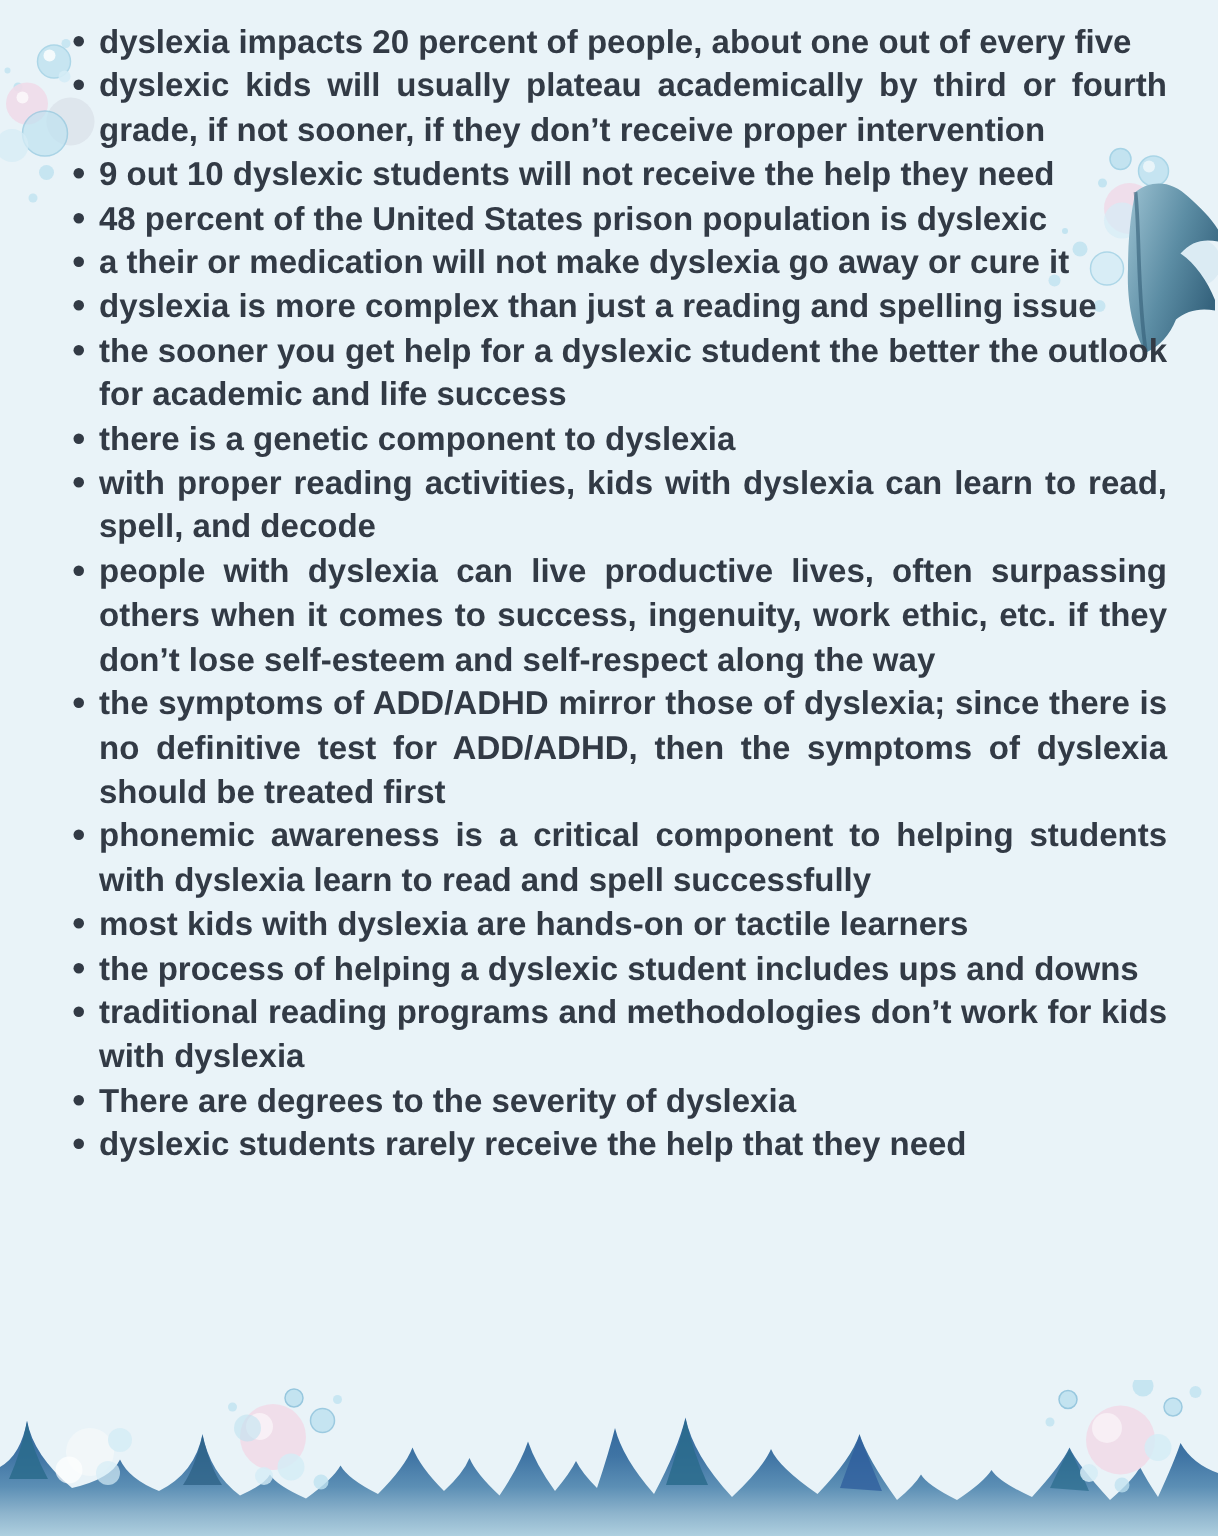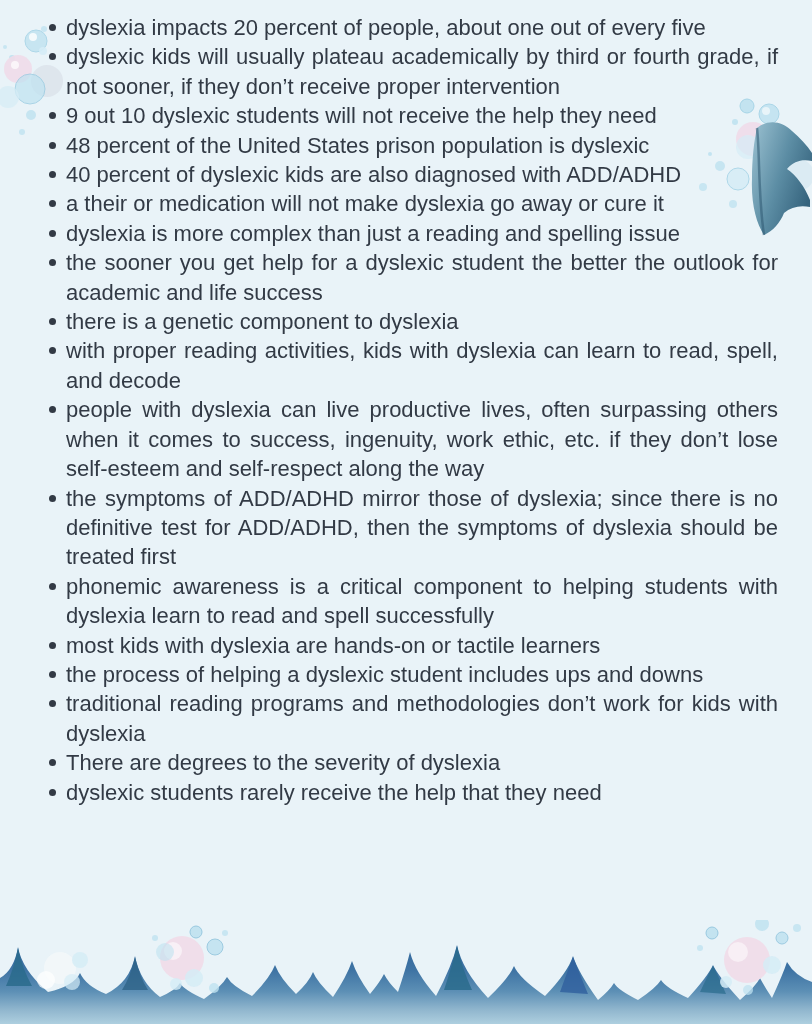--- a/index.html
+++ b/index.html
@@ -31,21 +31,21 @@
   .whale{top:95px;right:0;z-index:0;}
   .waves{bottom:0;left:0;z-index:0;}
   ul.facts{
     position:relative;z-index:1;
     list-style:none;margin:0;
     padding:13px 34px 0 48px;
     color:var(--text);
     font-size:22px;line-height:29.4px;
     text-align:justify;text-align-last:left;
   }
-  ul.facts li{position:relative;padding-left:18px;}
+  ul.facts li{position:relative;padding-left:18px;font-weight:bold;}
   ul.facts li::before{
     content:"";position:absolute;left:1px;top:11px;
     width:7px;height:7px;border-radius:50%;
     background:var(--text);
   }
 </style>
 </head>
 <body>
 
 <div class="page">
@@ -91,21 +91,20 @@
              C110,110 101,112 94,118 C90,128 83,136 74,140
              C66,128 61,108 62,84 C62,64 64,46 67,33 Z" fill="url(#tailGrad)"></path>
     <path d="M67,33 C70,60 68,100 74,140" fill="none" style="stroke:var(--tail-ridge)" stroke-width="2.5" opacity="0.55"></path>
   </svg>
 
   <ul class="facts">
     <li>dyslexia impacts 20 percent of people, about one out of every five</li>
     <li>dyslexic kids will usually plateau academically by third or fourth grade, if not sooner, if they don’t receive proper intervention</li>
     <li>9 out 10 dyslexic students will not receive the help they need</li>
     <li>48 percent of the United States prison population is dyslexic</li>
-    <li>40 percent of dyslexic kids are also diagnosed with ADD/ADHD</li>
     <li>a their or medication will not make dyslexia go away or cure it</li>
     <li>dyslexia is more complex than just a reading and spelling issue</li>
     <li>the sooner you get help for a dyslexic student the better the outlook for academic and life success</li>
     <li>there is a genetic component to dyslexia</li>
     <li>with proper reading activities, kids with dyslexia can learn to read, spell, and decode</li>
     <li>people with dyslexia can live productive lives, often surpassing others when it comes to success, ingenuity, work ethic, etc. if they don’t lose self-esteem and self-respect along the way</li>
     <li>the symptoms of ADD/ADHD mirror those of dyslexia; since there is no definitive test for ADD/ADHD, then the symptoms of dyslexia should be treated first</li>
     <li>phonemic awareness is a critical component to helping students with dyslexia learn to read and spell successfully</li>
     <li>most kids with dyslexia are hands-on or tactile learners</li>
     <li>the process of helping a dyslexic student includes ups and downs</li>

